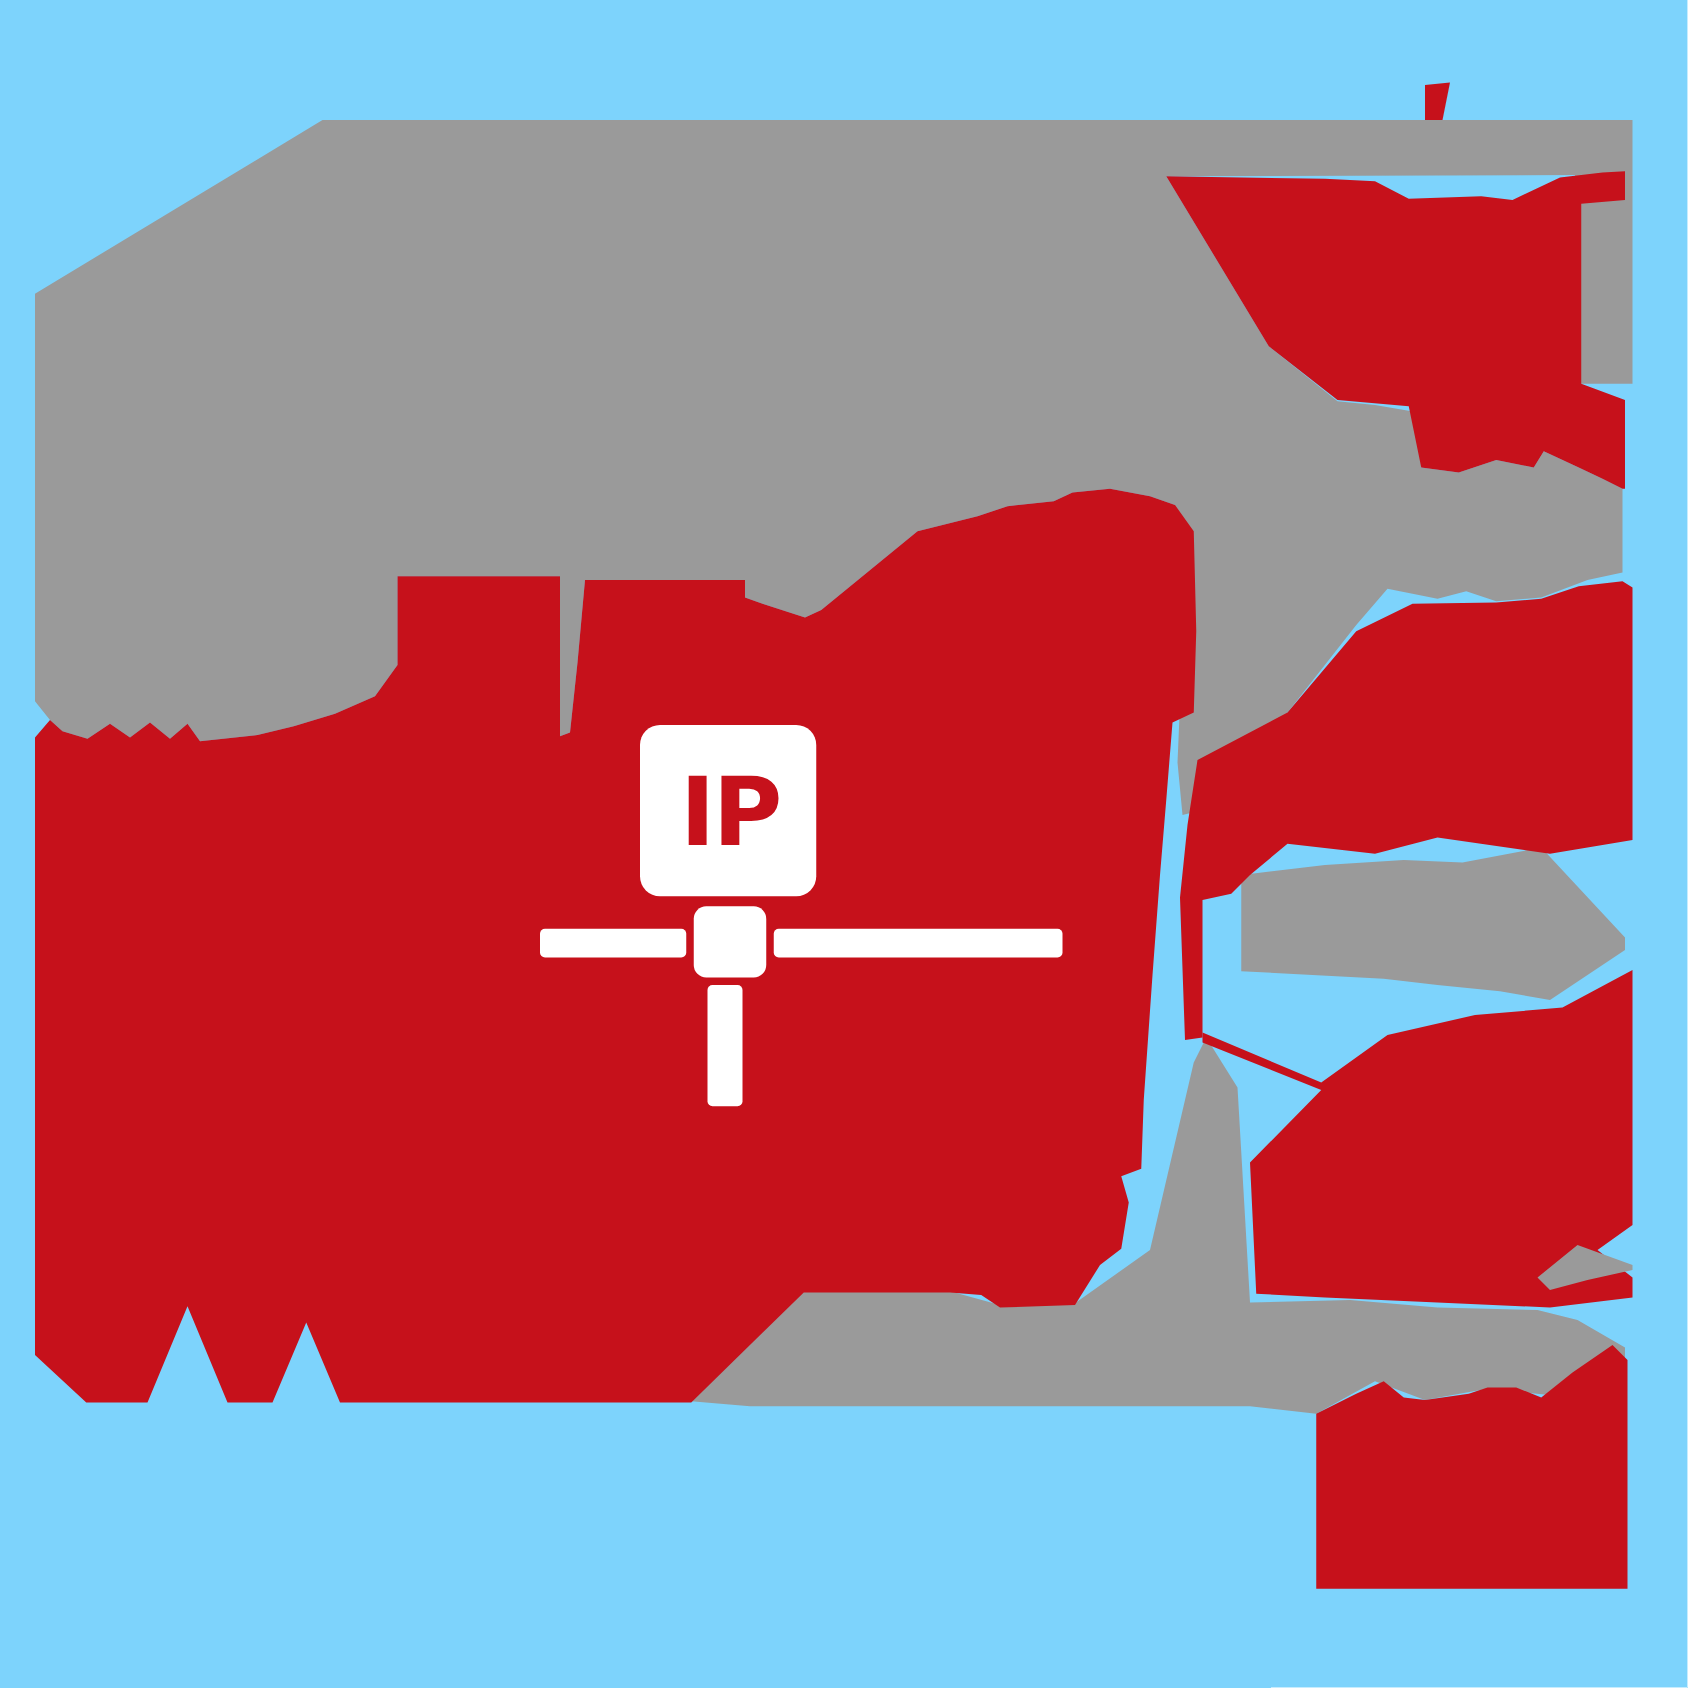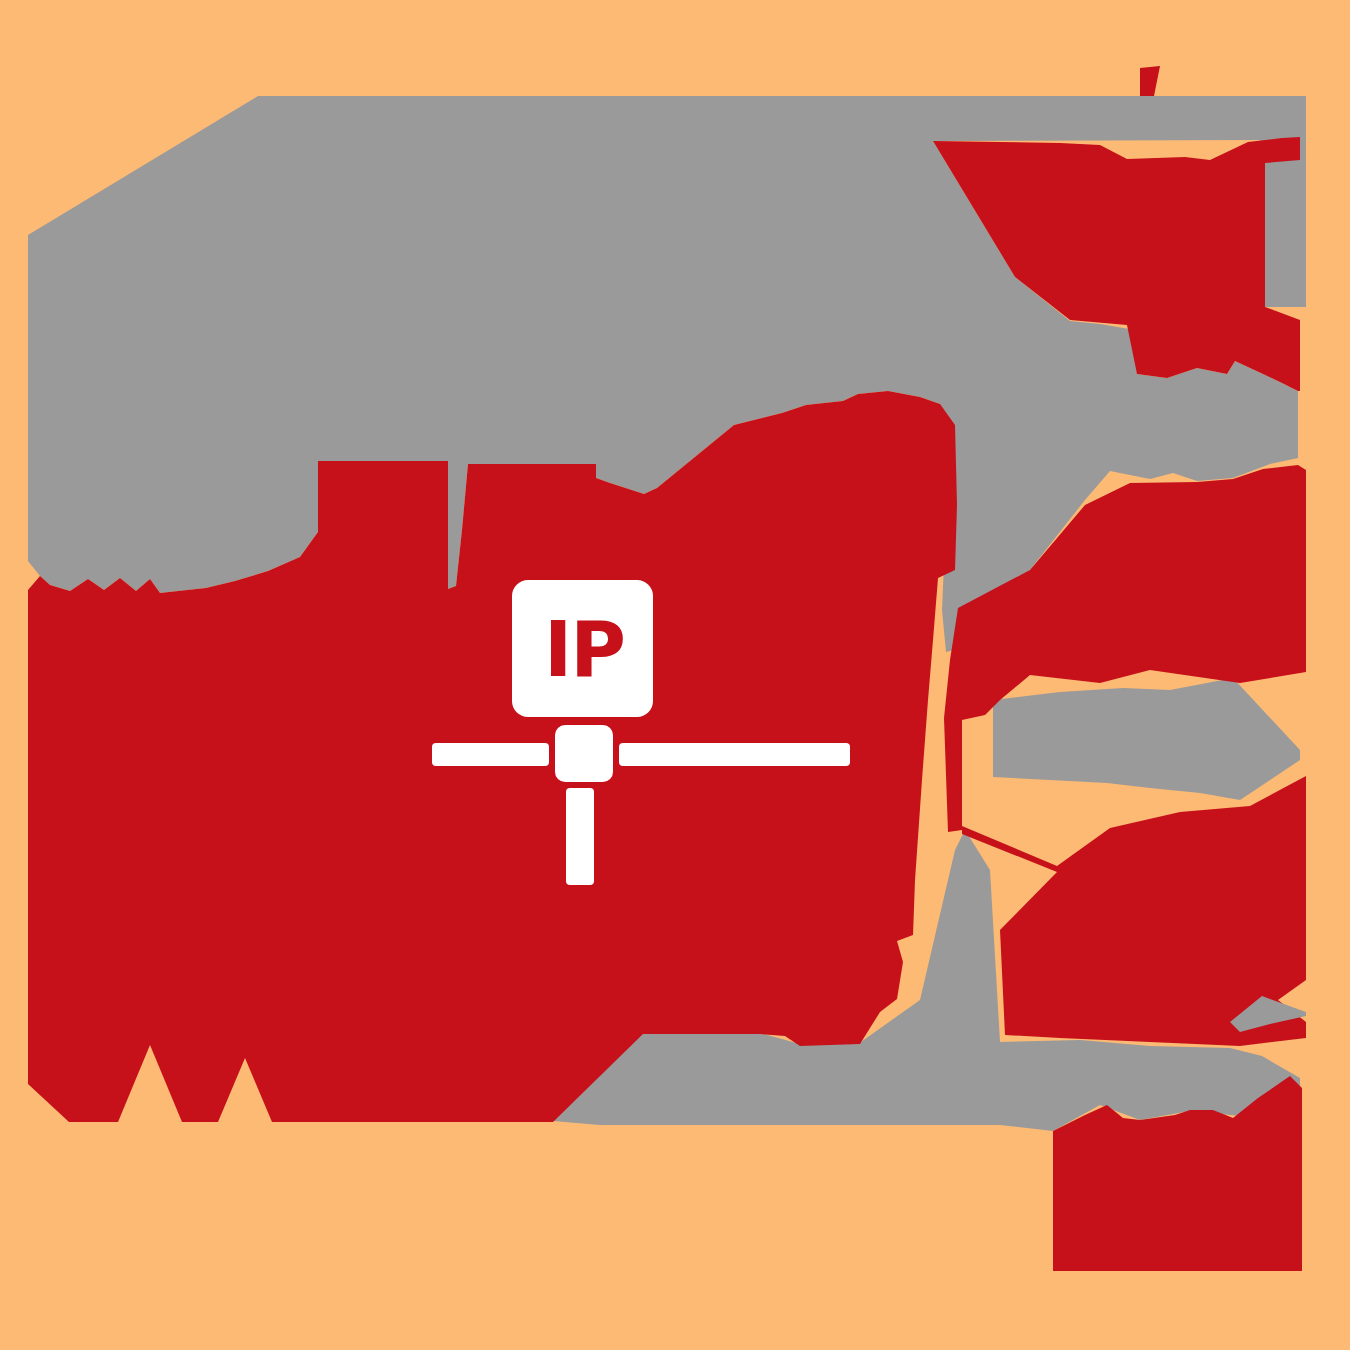--- a/index.html
+++ b/index.html
@@ -8,21 +8,21 @@
     background: #ffffff;
     width: 1350px;
     height: 1350px;
     overflow: hidden;
     font-family: "DejaVu Sans", "Liberation Sans", sans-serif;
   }
   .stage {
     position: relative;
     width: 1350px;
     height: 1350px;
-    background: #fdba74;
+    background: #7dd3fc;
   }
   svg.splatter {
     display: block;
     width: 1350px;
     height: 1350px;
   }
   .ip-label-text {
     font-family: "DejaVu Sans", "Liberation Sans", sans-serif;
     font-weight: bold;
     letter-spacing: -2px;

